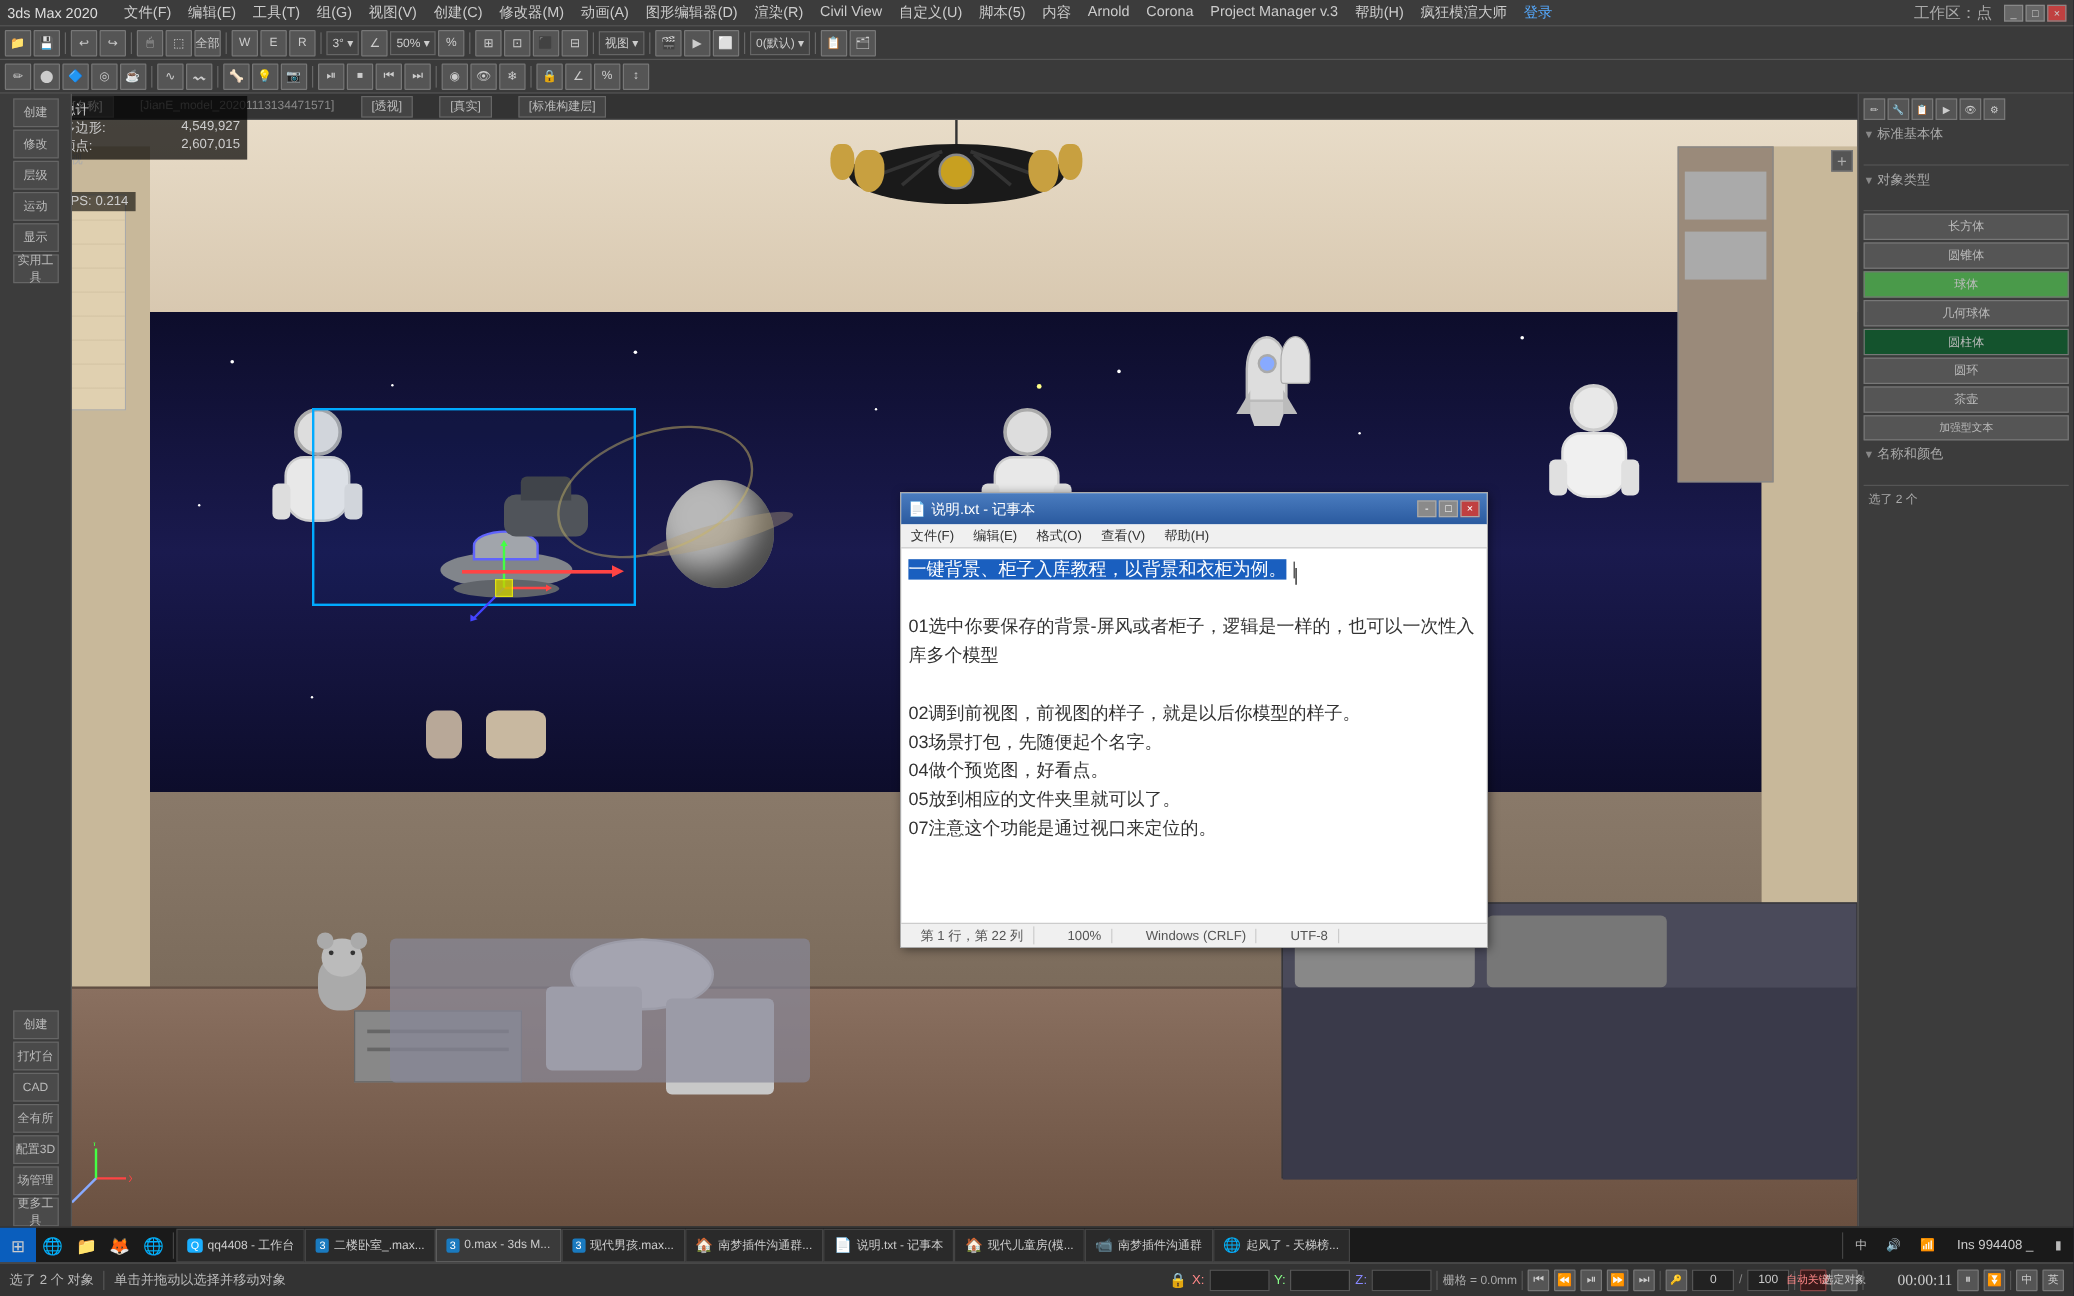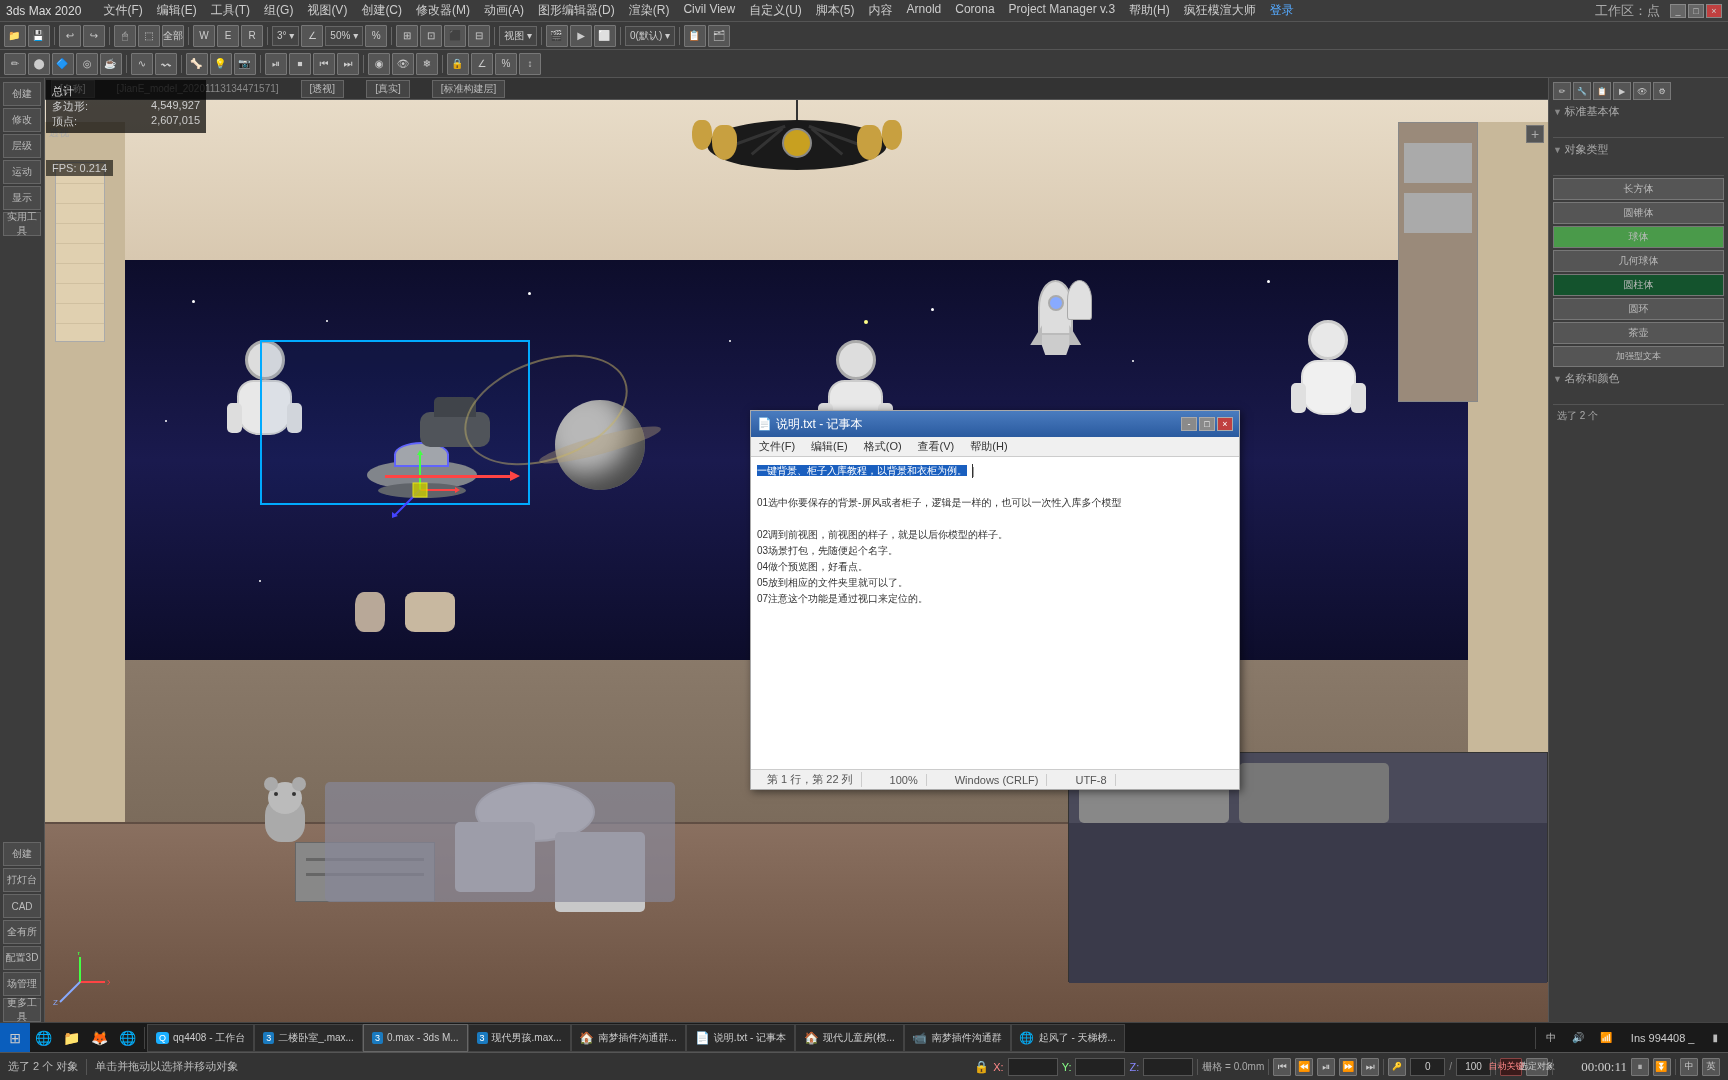--- a/index.html
+++ b/index.html
@@ -97,21 +97,21 @@
     .tb-dropdown {
       height: 20px; padding: 0 4px;
       background: #444; border: 1px solid #666;
       color: #ccc; font-size: 10px;
       display: flex; align-items: center; gap: 2px;
       cursor: pointer;
     }
 
     
     #left-panel {
-      width: 45px;
+      width: 60px;
       height: calc(100% - 78px - 58px);
       background: #3c3c3c;
       position: absolute;
       top: 78px; left: 0;
       border-right: 1px solid #555;
       display: flex;
       flex-direction: column;
       align-items: center;
       padding-top: 4px;
       gap: 2px;
@@ -307,21 +307,21 @@
       border-bottom: 1px solid #ccc;
       gap: 8px;
     }
     #notepad-menubar .np-menu {
       font-size: 11px; color: #333; cursor: pointer; padding: 0 4px;
     }
     #notepad-content {
       flex: 1;
       padding: 6px;
       overflow: auto;
-      font-size: 10px;
+      font-size: 15px;
       color: #333;
       line-height: 1.6;
       font-family: 'Microsoft YaHei', sans-serif;
       position: relative;
     }
     .np-highlighted {
       background: #1a5fbf;
       color: white;
       display: inline;
     }

